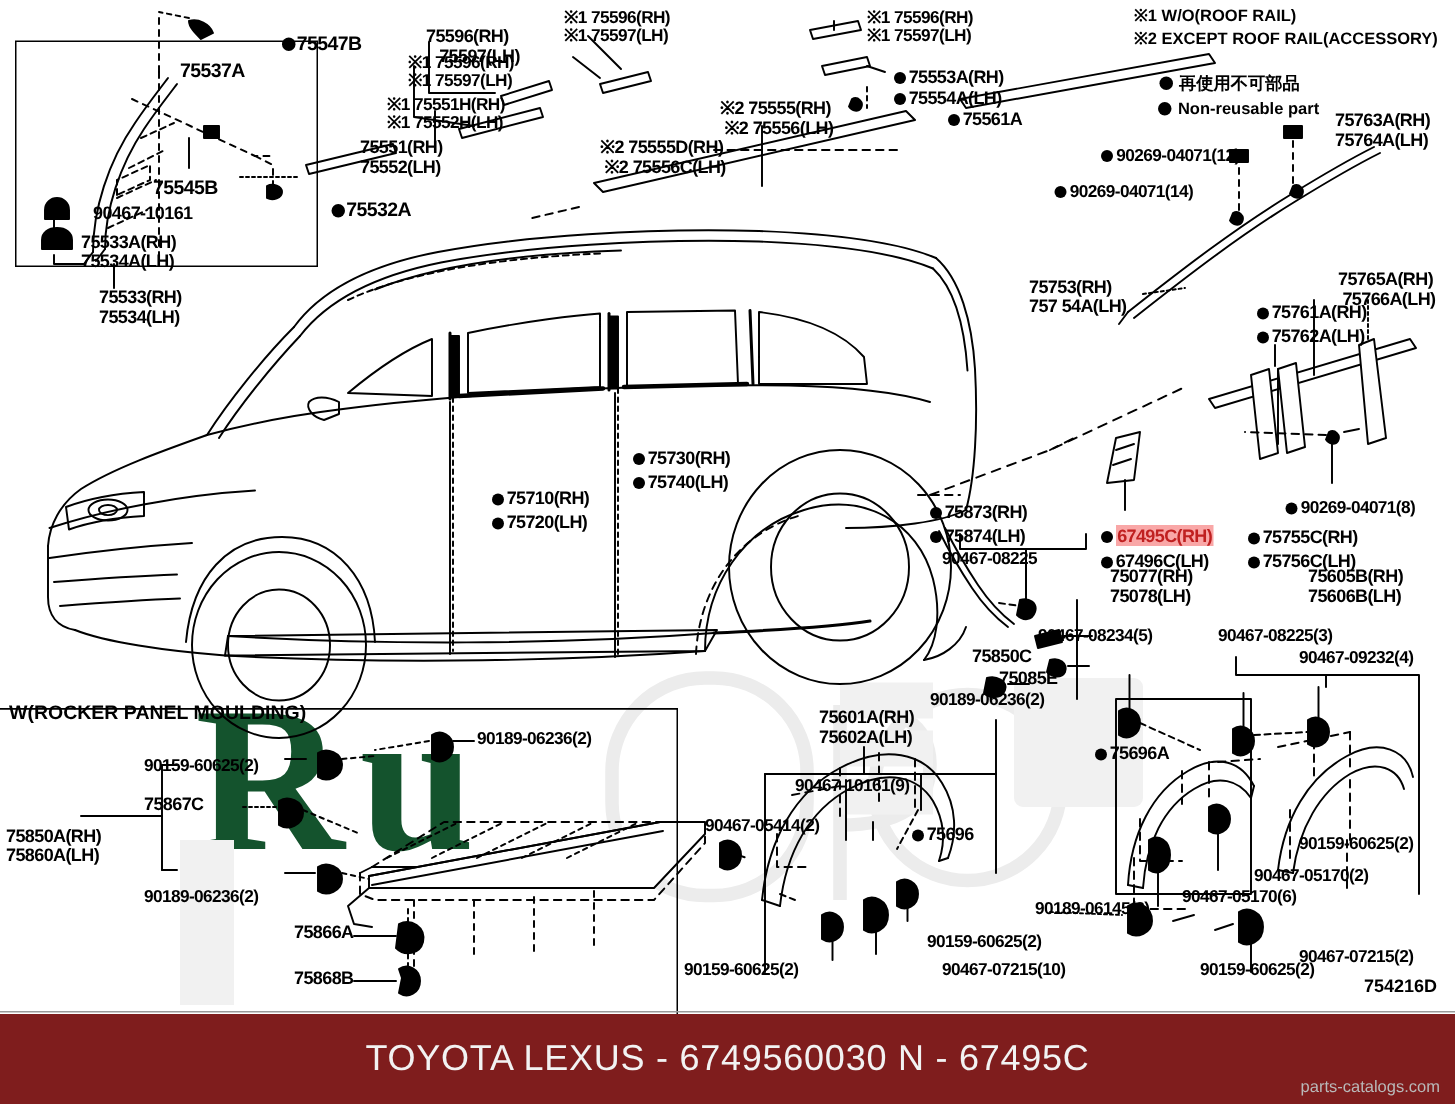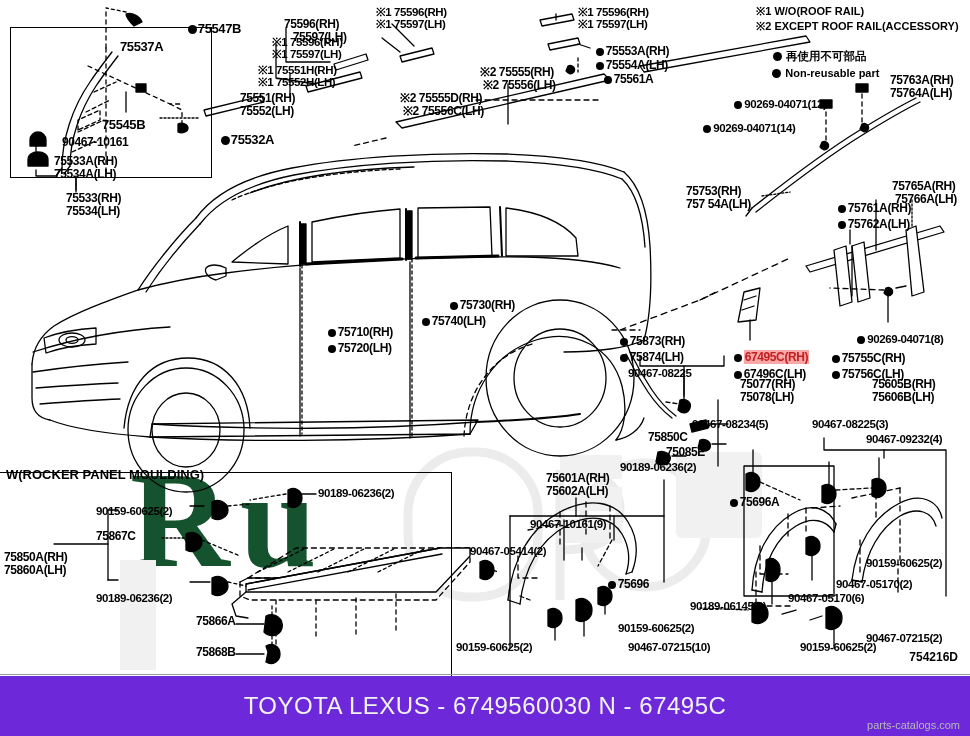--- a/index.html
+++ b/index.html
@@ -28,21 +28,21 @@
 
   .box{position:absolute;border:1.3px solid #000;box-sizing:border-box;}
   .hline{position:absolute;background:#000;height:1.3px;}
 
   svg{position:absolute;left:0;top:0;overflow:visible;}
   #wm2{position:absolute;left:130px;top:440px;font-size:138px;font-weight:bold;
       color:#14532d;font-family:"Liberation Serif",serif;letter-spacing:10px;
       pointer-events:none;}
 
   #footer{position:absolute;left:0;top:676px;width:970px;height:60px;
-          background:#6d28d9;}
+          background:#7f1d1d;}
   #footer .ttl{position:absolute;left:0;top:0;width:970px;height:60px;
           display:flex;align-items:center;justify-content:center;
           color:#f2f2f2;font-size:24px;letter-spacing:0.5px;
           font-family:"Liberation Sans",sans-serif;}
   #footer .site{position:absolute;right:10px;bottom:5px;color:#b9b9b9;font-size:11px;}
   #drawno{position:absolute;right:12px;top:650px;font-size:12px;font-weight:bold;}
   .rule{position:absolute;left:0;top:674px;width:970px;height:1px;background:#999;}
 </style>
 </head>
 <body>
@@ -427,21 +427,21 @@
   <div class="lbl s12" style="left:480px;top:66px;">※2 75555(RH)
  ※2 75556(LH)</div>
   <div class="lbl s12" style="left:400px;top:92px;">※2 75555D(RH)
  ※2 75556C(LH)</div>
   <div class="lbl s11" style="left:578px;top:6px;">※1 75596(RH)
 ※1 75597(LH)</div>
   <div class="lbl s12" style="left:584px;top:32px;">
     <span class="bulsm"></span><span>75553A(RH)</span></div>
   <div class="lbl s12" style="left:584px;top:46px;">
     <span class="bulsm"></span><span>75554A(LH)</span></div>
-  <div class="lbl s12" style="left:592px;top:60px;">
+  <div class="lbl s12" style="left:620px;top:60px;">
     <span class="bulsm"></span><span>75561A</span></div>
 
   <div class="lbl note" style="left:756px;top:6px;">※1 W/O(ROOF RAIL)</div>
   <div class="lbl note" style="left:756px;top:21px;">※2 EXCEPT ROOF RAIL(ACCESSORY)</div>
   <div class="lbl notecjk" style="left:760px;top:38px;">
     <span class="bul"></span> <span>再使用不可部品</span></div>
   <div class="lbl note" style="left:760px;top:56px;">
     <span class="bul"></span> <span>Non-reusable part</span></div>
 
   <div class="lbl s11" style="left:723px;top:86px;">
@@ -463,21 +463,21 @@
   <div class="lbl s12" style="left:820px;top:339px;">
     <span class="bulsm"></span><span>75755C(RH)</span></div>
   <div class="lbl s12" style="left:820px;top:355px;text-align:right;">
     <span class="bulsm"></span><span>75756C(LH)</span></div>
 
   <div class="lbl s12" style="left:722px;top:338px;">
     <span class="bulsm"></span><span class="hi">67495C(RH)</span></div>
   <div class="lbl s12" style="left:722px;top:355px;">
     <span class="bulsm"></span><span>67496C(LH)</span></div>
 
-  <div class="lbl s12" style="left:410px;top:286px;margin-left:28px;">
+  <div class="lbl s12" style="left:410px;top:286px;">
     <span class="bulsm"></span><span>75730(RH)</span></div>
   <div class="lbl s12" style="left:410px;top:302px;">
     <span class="bulsm"></span><span>75740(LH)</span></div>
   <div class="lbl s12" style="left:316px;top:313px;">
     <span class="bulsm"></span><span>75710(RH)</span></div>
   <div class="lbl s12" style="left:316px;top:329px;">
     <span class="bulsm"></span><span>75720(LH)</span></div>
   <div class="lbl s12" style="left:608px;top:322px;">
     <span class="bulsm"></span><span>75873(RH)</span></div>
   <div class="lbl s12" style="left:608px;top:338px;">
@@ -499,21 +499,21 @@
   <div class="lbl s11" style="left:866px;top:557px;">90159-60625(2)</div>
   <div class="lbl s11" style="left:836px;top:578px;">90467-05170(2)</div>
   <div class="lbl s11" style="left:788px;top:592px;">90467-05170(6)</div>
   <div class="lbl s11" style="left:690px;top:600px;">90189-06145(2)</div>
   <div class="lbl s11" style="left:800px;top:641px;">90159-60625(2)</div>
   <div class="lbl s11" style="left:866px;top:632px;">90467-07215(2)</div>
 
   <div class="lbl s12" style="left:546px;top:472px;">75601A(RH)
 75602A(LH)</div>
   <div class="lbl s11" style="left:530px;top:518px;">90467-10161(9)</div>
-  <div class="lbl s12" style="left:596px;top:565px;">
+  <div class="lbl s12" style="left:596px;top:537px;">
     <span class="bulsm"></span><span>75696</span></div>
   <div class="lbl s11" style="left:470px;top:545px;">90467-05414(2)</div>
   <div class="lbl s11" style="left:618px;top:622px;">90159-60625(2)</div>
   <div class="lbl s11" style="left:456px;top:641px;">90159-60625(2)</div>
   <div class="lbl s11" style="left:628px;top:641px;">90467-07215(10)</div>
 
   <div class="lbl" style="left:6px;top:468px;font-size:13px;letter-spacing:0px;">W(ROCKER PANEL MOULDING)</div>
   <div class="lbl s11" style="left:96px;top:505px;">90159-60625(2)</div>
   <div class="lbl s12" style="left:96px;top:530px;">75867C</div>
   <div class="lbl s12" style="left:4px;top:551px;">75850A(RH)

